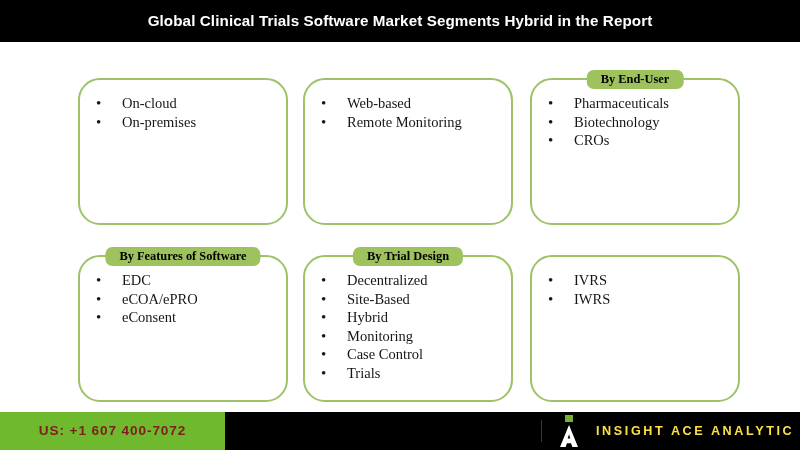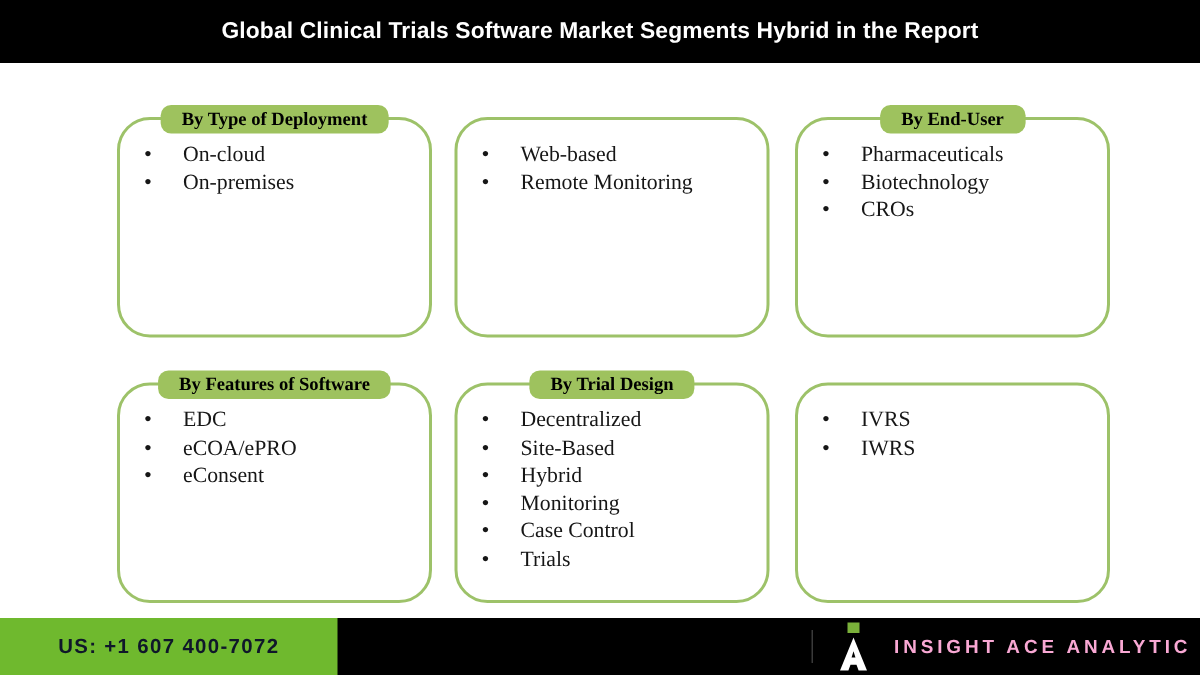--- a/index.html
+++ b/index.html
@@ -129,21 +129,21 @@
     background: #6fb92e;
   }
   .footer-phone-text {
     position: absolute;
     left: 0;
     top: 0;
     width: 225px;
     height: 38px;
     line-height: 38px;
     text-align: center;
-    color: #0f172a;
+    color: #7f1d1d;
     font-family: "Liberation Sans", "DejaVu Sans", sans-serif;
     font-weight: bold;
     font-size: 13.6px;
     letter-spacing: 0.9px;
     white-space: nowrap;
   }
   .brand {
     position: absolute;
     left: 556px;
     top: 0;
@@ -151,21 +151,21 @@
     display: flex;
     align-items: center;
   }
   .brand-mark {
     position: relative;
     width: 26px;
     height: 34px;
     margin-right: 14px;
   }
   .brand-name {
-    color: #f9a8d4;
+    color: #fde047;
     font-family: "Liberation Sans", "DejaVu Sans", sans-serif;
     font-weight: bold;
     font-size: 12.6px;
     letter-spacing: 2.6px;
     white-space: nowrap;
   }
   .brand-divider {
     position: absolute;
     left: 541px;
     top: 8px;
@@ -179,21 +179,20 @@
 
 <div id="canvas">
 
   <div class="title-band">
     <div class="title-text">Global Clinical Trials Software Market Segments Hybrid in the Report</div>
   </div>
 
   <div class="grid">
 
     <div class="card card-r0 card-c0">
-      <div class="card-banner">By Type of Deployment</div>
       <ul class="card-list">
         <li><span class="bullet">•</span><span>On-cloud</span></li>
         <li><span class="bullet">•</span><span>On-premises</span></li>
       </ul>
     </div>
 
     <div class="card card-r0 card-c1">
       <ul class="card-list">
         <li><span class="bullet">•</span><span>Web-based</span></li>
         <li><span class="bullet">•</span><span>Remote Monitoring</span></li>

